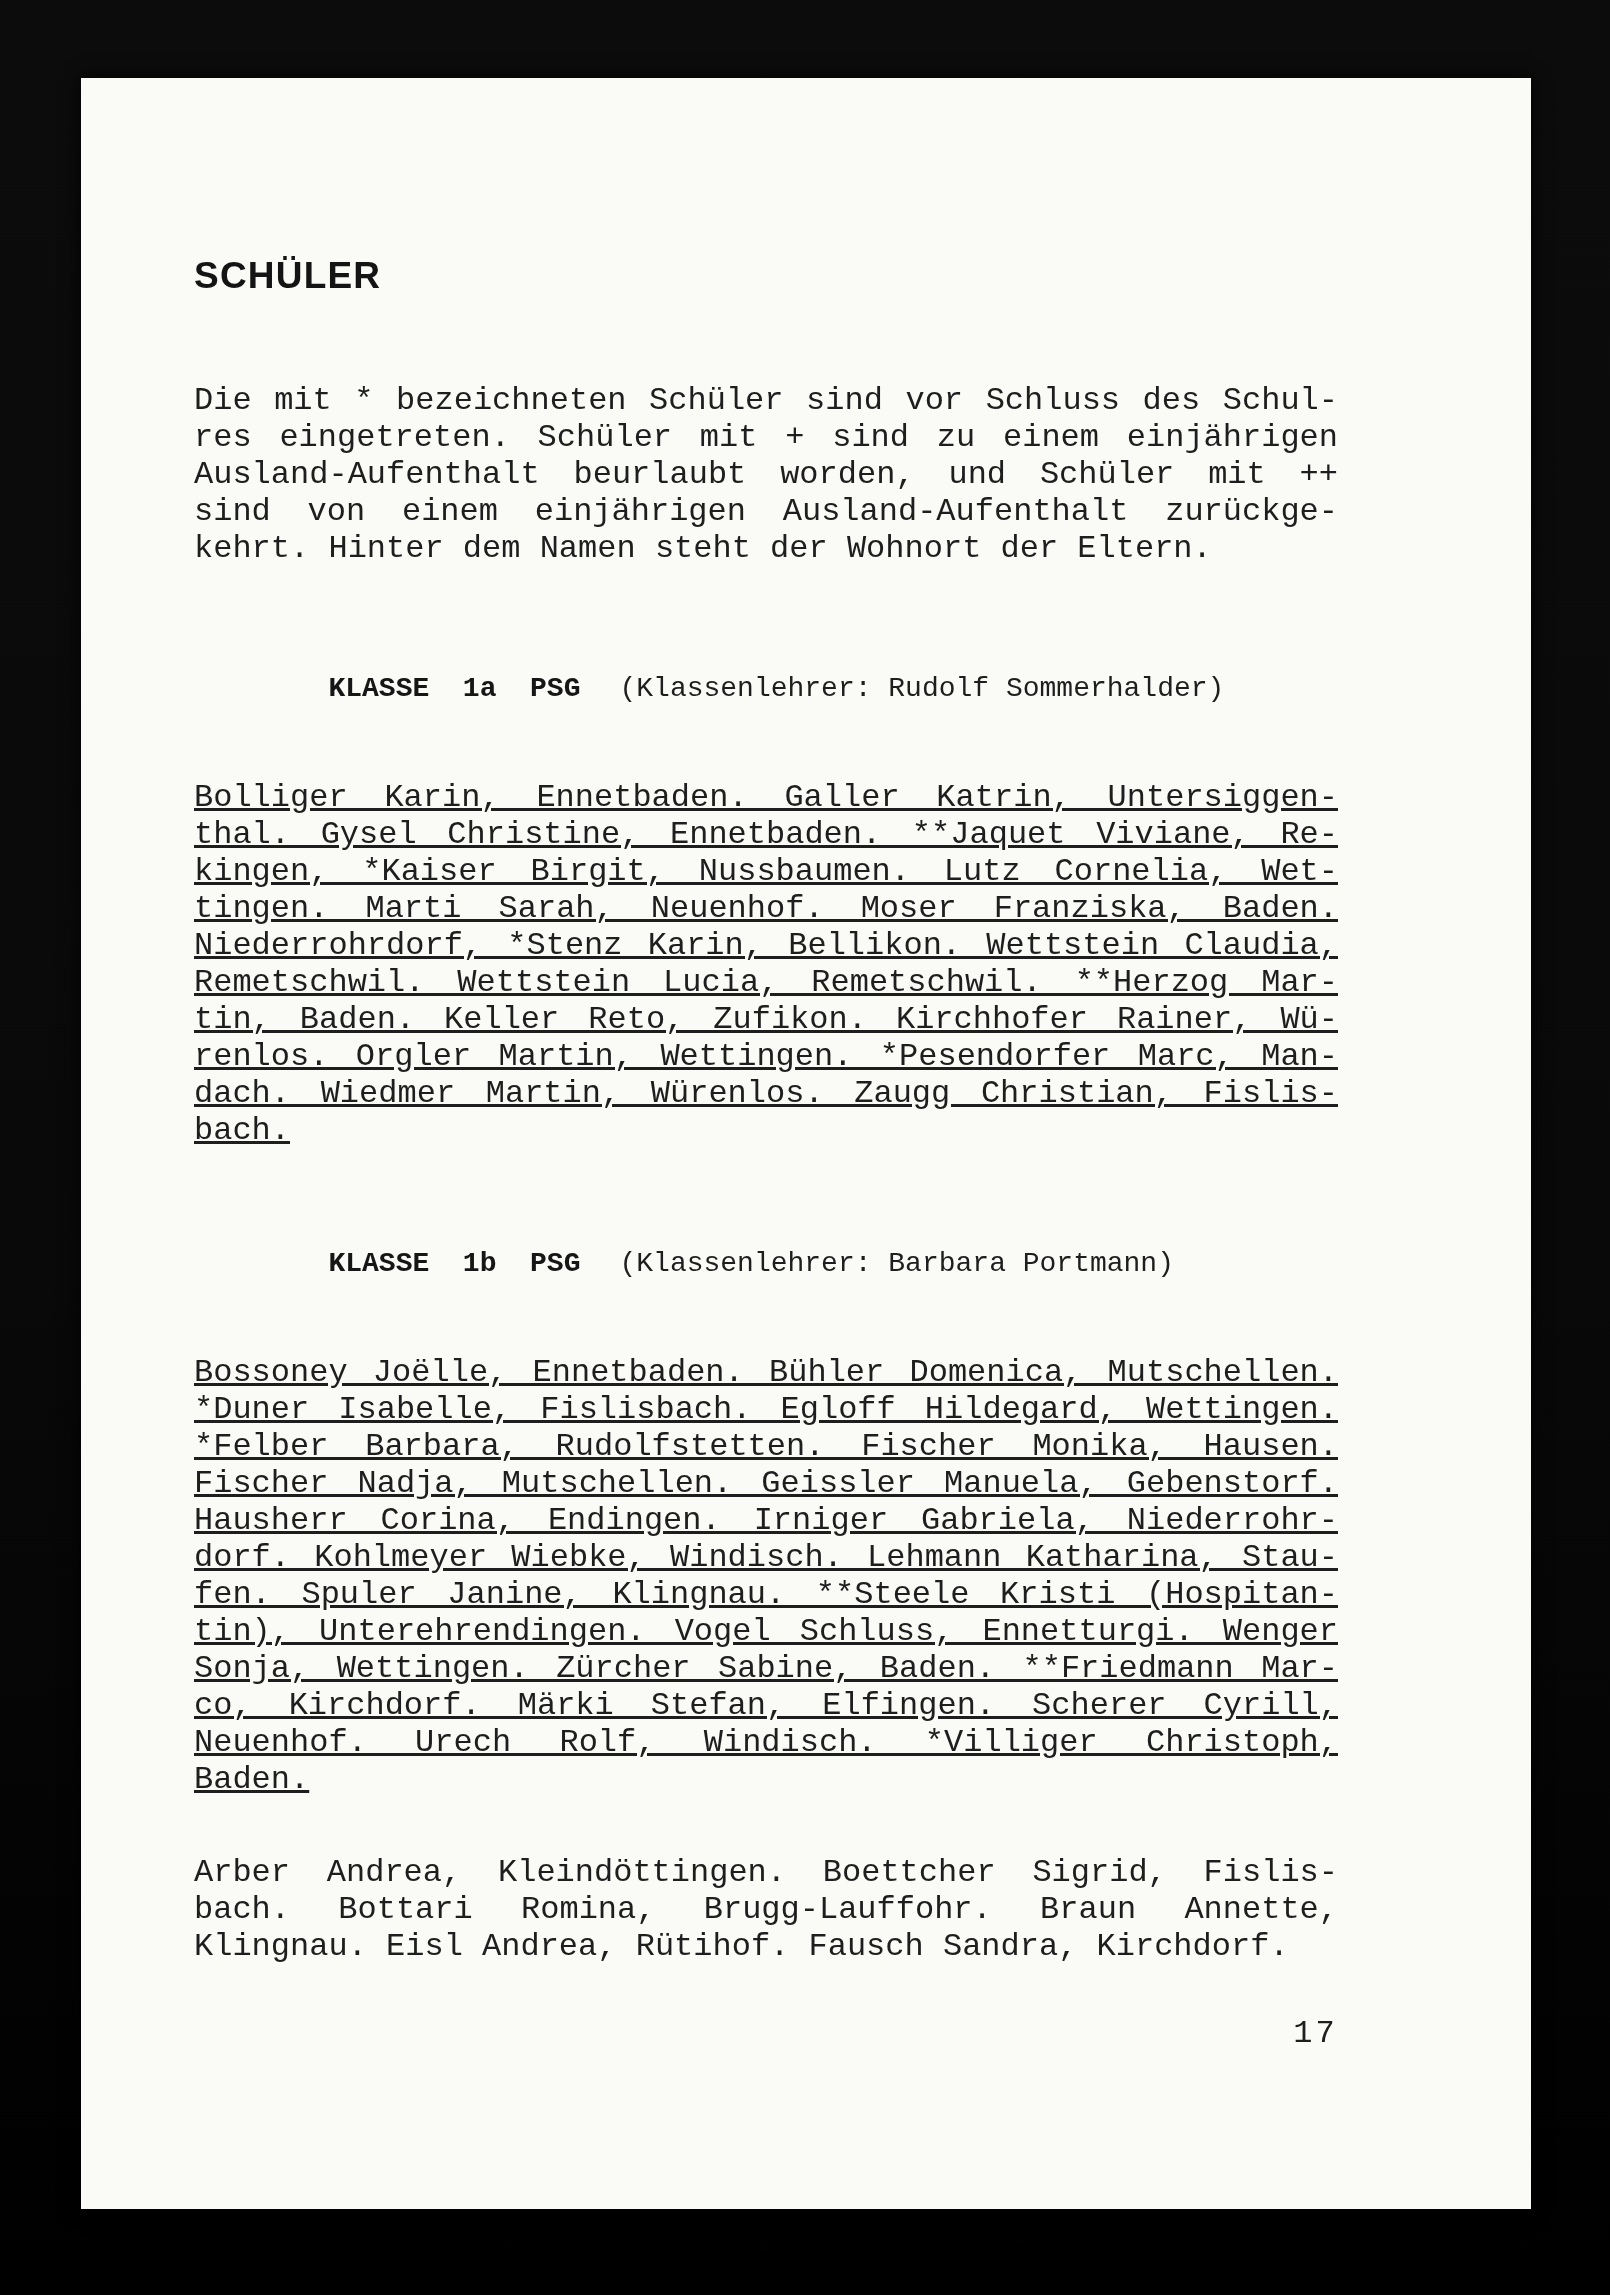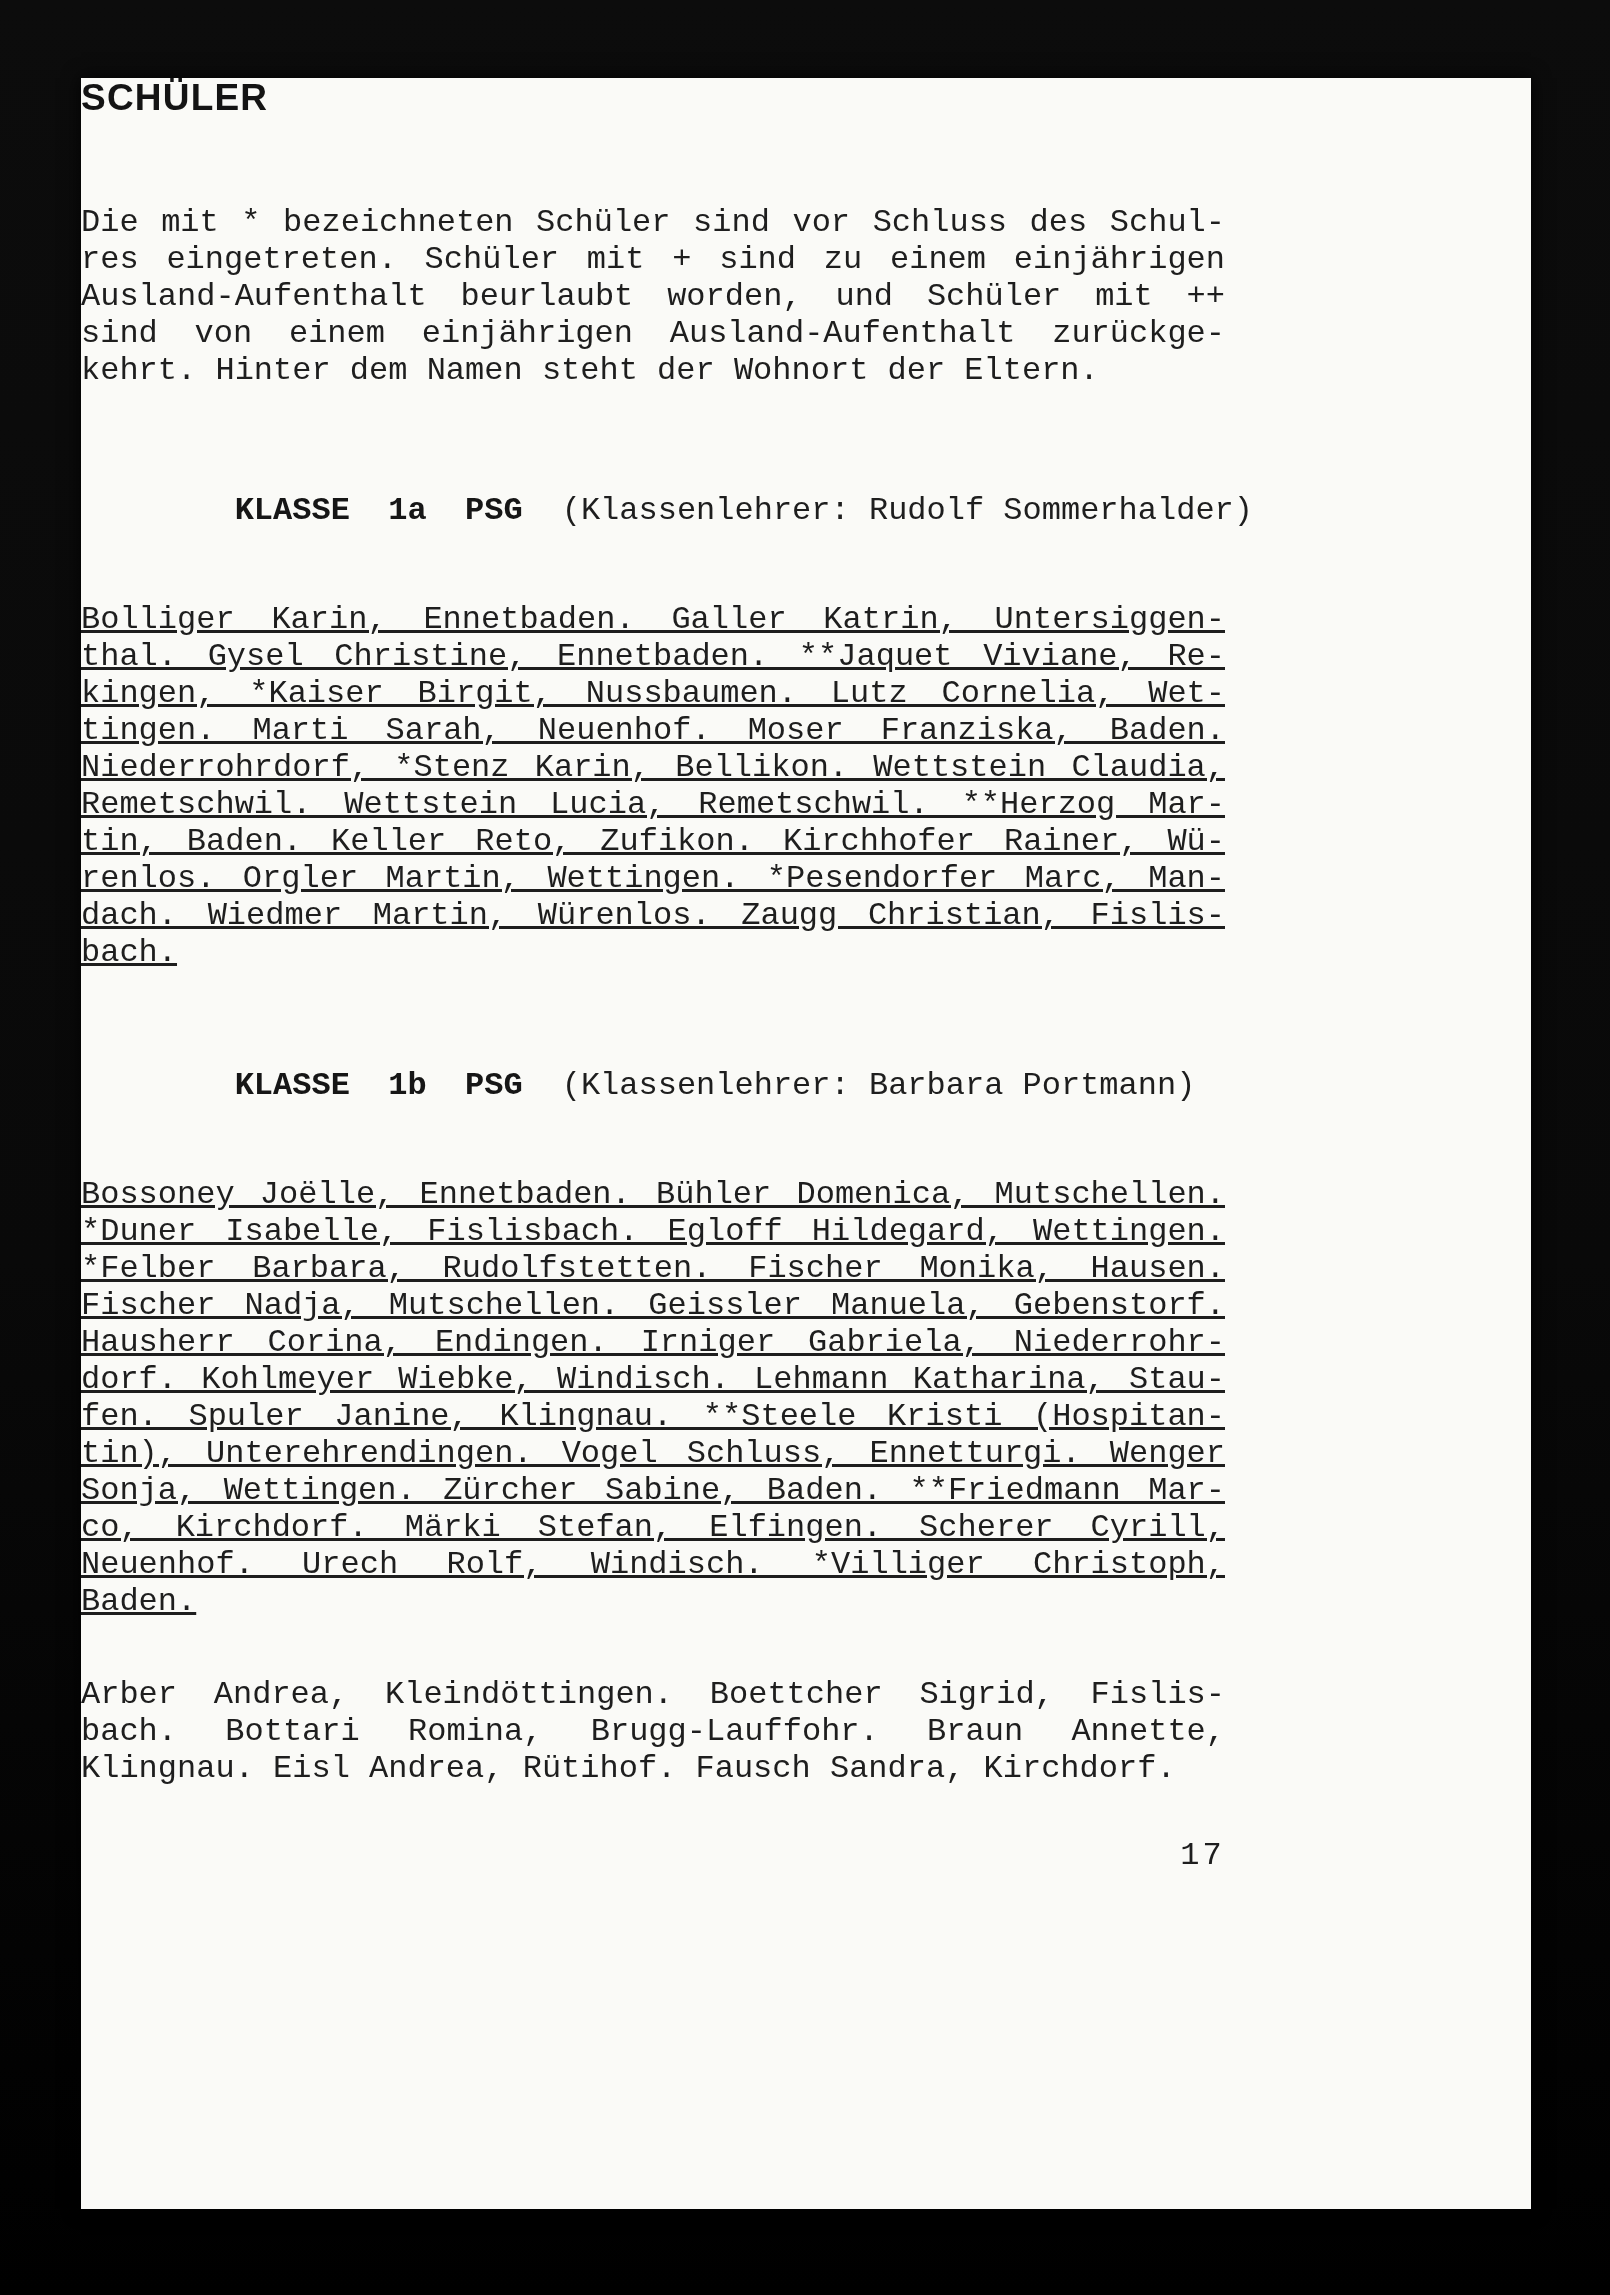--- a/index.html
+++ b/index.html
@@ -24,20 +24,22 @@
     position: absolute;
     left: 81px;
     top: 78px;
     width: 1450px;
     height: 2131px;
     background: #fafaf7;
     box-shadow: 0 0 17.7px rgba(0,0,0,0.9);
   }
   .content {
     width: 1144px;
+    margin-left: 113px;
+    padding-top: 178px;
     color: #1e1e1e;
     font-size: 32px;
     line-height: 37px;
   }
   .doc-title {
     margin: 0;
     font-family: "Liberation Sans", sans-serif;
     font-weight: bold;
     font-size: 37px;
     line-height: 40px;
@@ -54,21 +56,21 @@
   .tline-last {
     text-align: left;
     text-align-last: left;
   }
   section { margin: 0; }
   .sec-1a { margin-top: 66px; }
   .sec-1b { margin-top: 59px; }
   .sec-1d { margin-top: 56px; }
   .klasse {
     margin: 0;
-    font-size: 32px;
+    font-size: 28px;
     line-height: 37px;
     font-weight: normal;
     white-space: pre;
   }
   .kbold { font-weight: bold; color: #161616; }
   .krest { margin-left: 39px; }
   .klasse + .para { margin-top: 35px; text-decoration: underline; }
   .pageno {
     margin-top: 50px;
     text-align: right;

